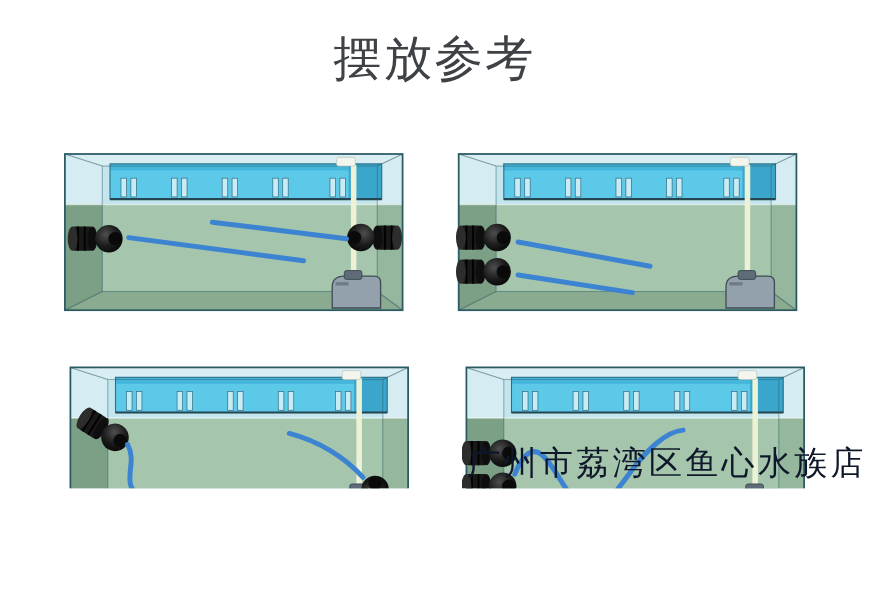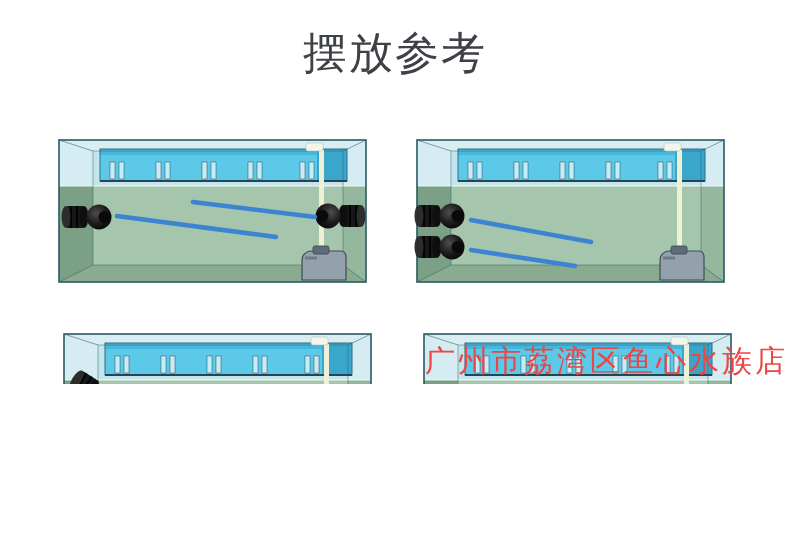--- a/index.html
+++ b/index.html
@@ -1,17 +1,17 @@
 <!DOCTYPE html>
 <html><head>
 <meta charset="utf-8">
 <style>
   html,body{margin:0;padding:0;}
   .canvas{
-    position:relative;width:790px;height:384px;background:#ffffff;
+    position:relative;width:790px;height:444px;background:#ffffff;
     overflow:hidden;font-family:Liberation Mono, monospace;border-radius:16px;
   }
   .title{
     position:absolute;top:24px;left:0;width:100%;text-align:center;
     font-size:44px;font-weight:400;color:#3e4145;letter-spacing:2px;
   }
   .watermark{
     position:absolute;right:2px;bottom:2px;font-size:30px;letter-spacing:3px;
     color:#e7e7e7;white-space:nowrap;font-weight:400;
   }
@@ -323,14 +323,14 @@
             <ellipse cx="-30" cy="0" rx="4.5" ry="11" fill="#2d2d2d"></ellipse>
             <ellipse cx="-12" cy="0" rx="4.5" ry="11" fill="#0e0e0e"></ellipse>
             <circle cx="3" cy="0" r="12.5" fill="url(#wmGrad3)"></circle>
             <circle cx="8.5" cy="0" r="6" fill="#0a0a0a"></circle>
           </g>
           <path d="M48,101 C54,85 63,76 72,83 C85,93 97,126 112,132 C126,137 139,119 154,98 C168,79 186,62 201,61" fill="none" stroke="#3c84d2" stroke-width="4.5" stroke-linecap="round"></path>
         </svg>
       </div>
   </div>
 
-  <div class="watermark" style="color: #ef4444;">广州市荔湾区鱼心水族店</div>
+  <div class="watermark" style="color: #0f172a;">广州市荔湾区鱼心水族店</div>
 </div>
 
 </body></html>

